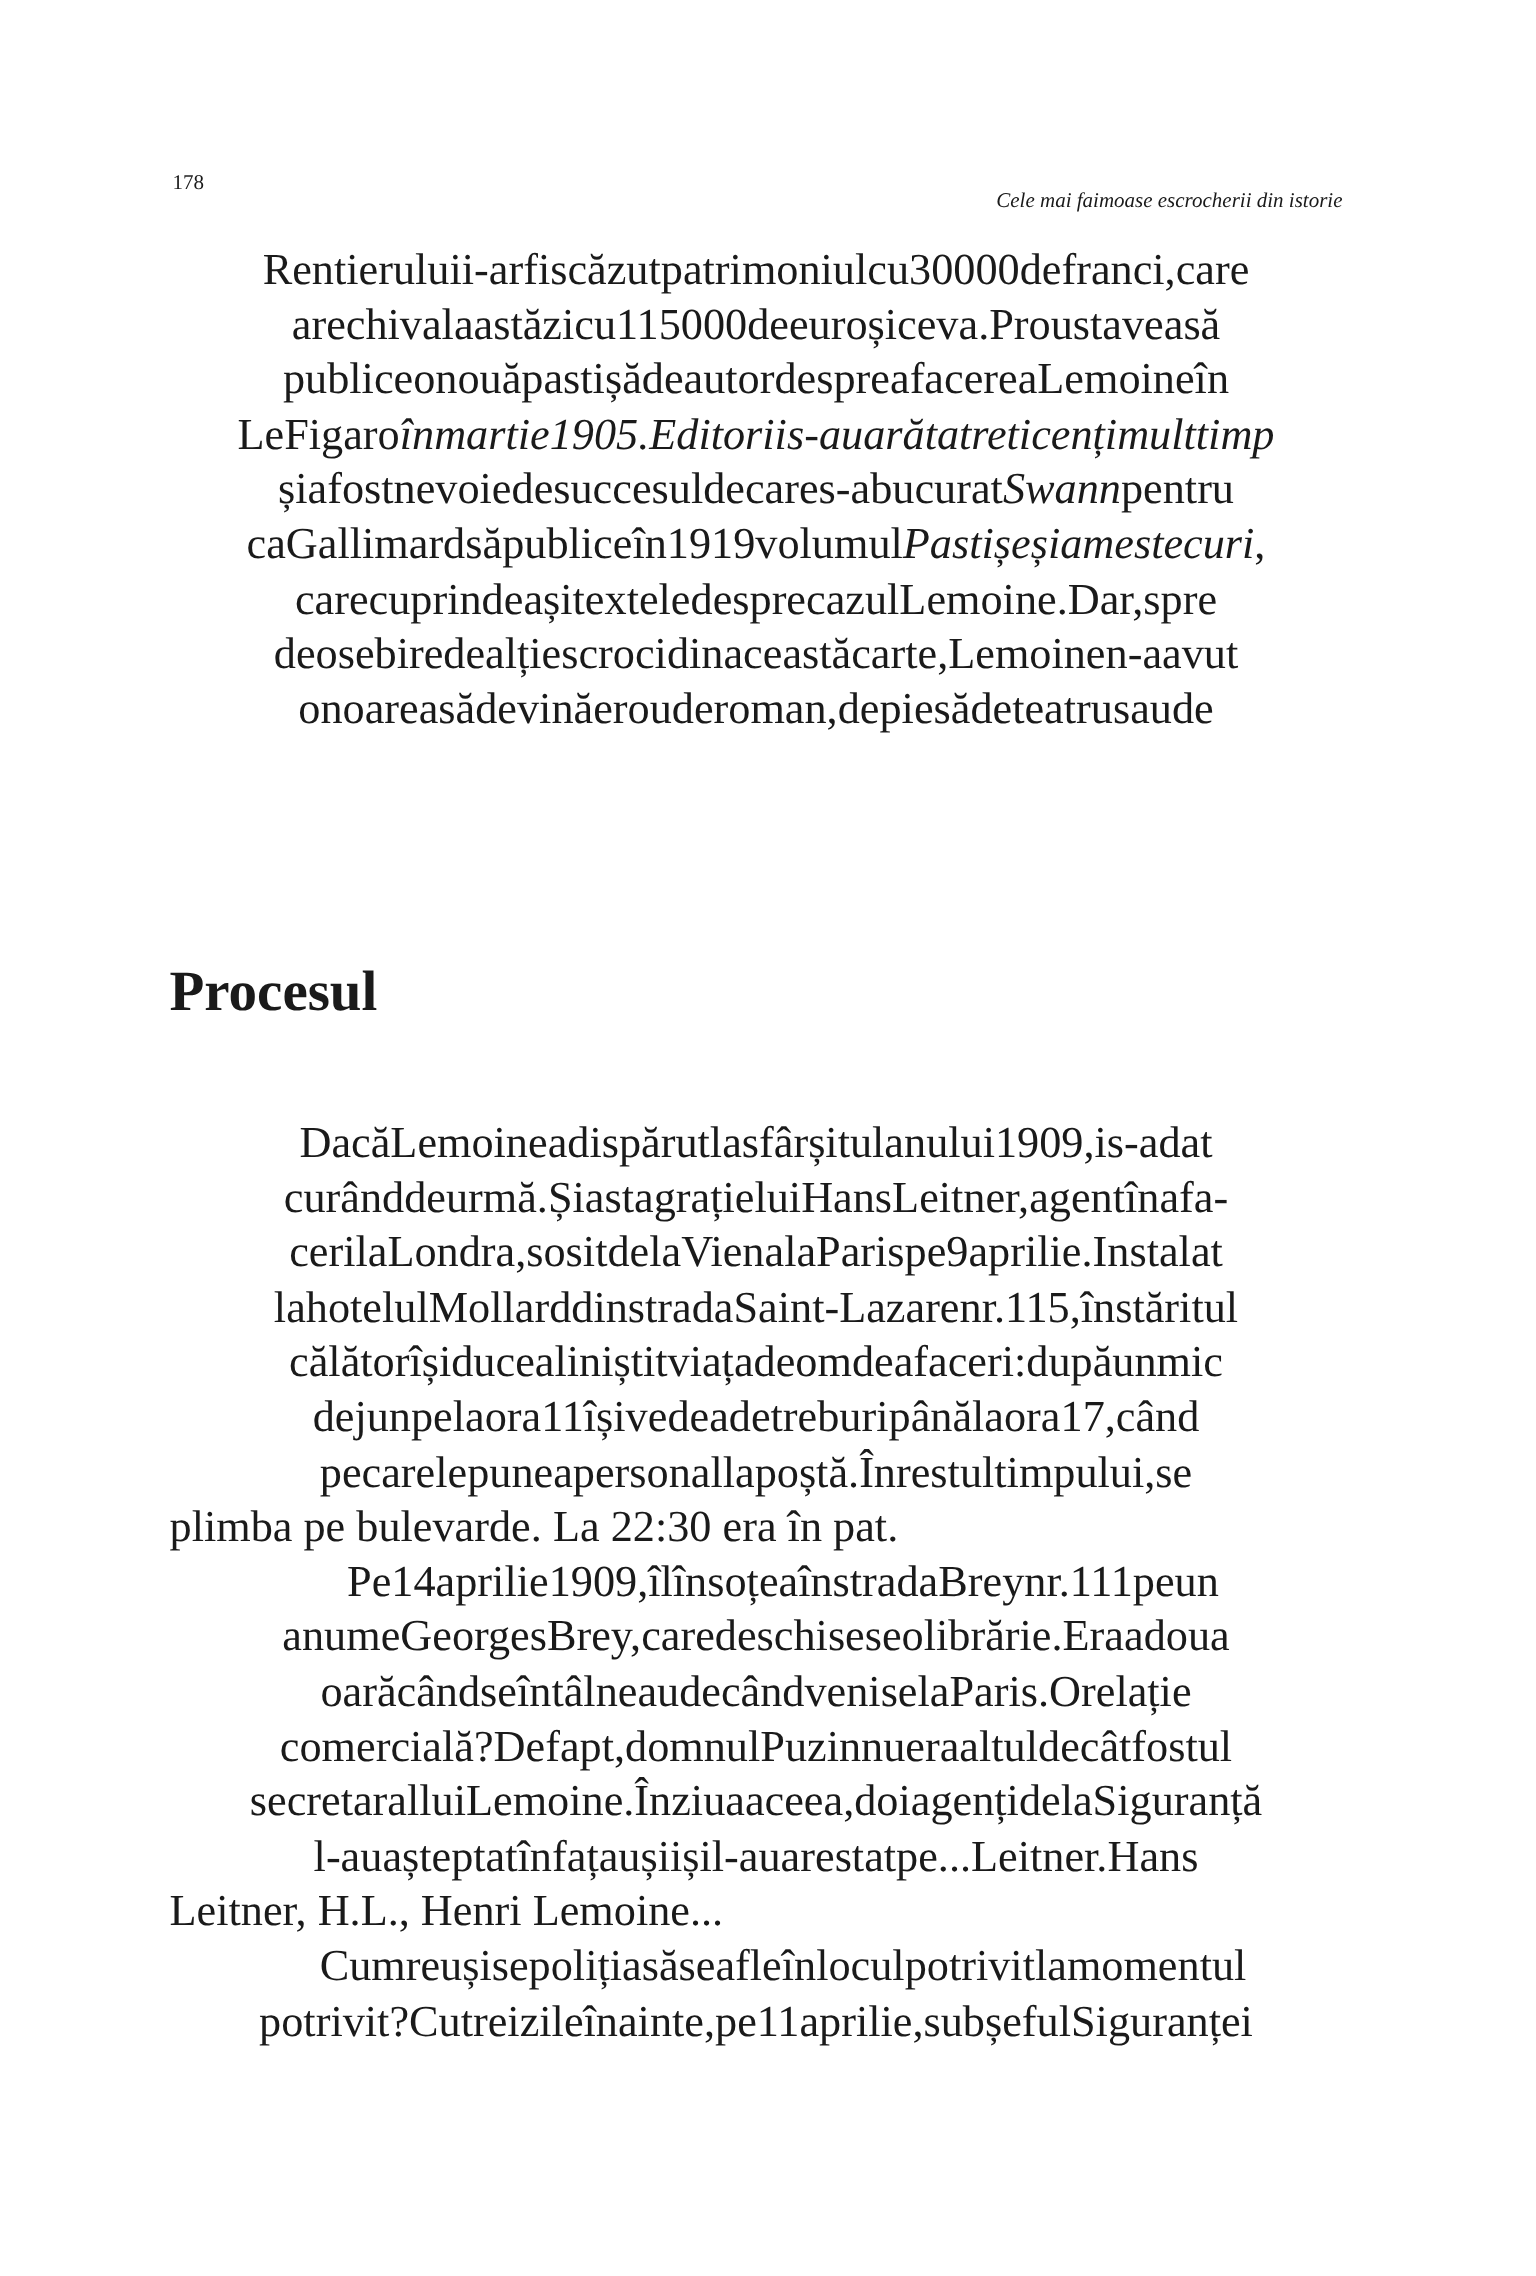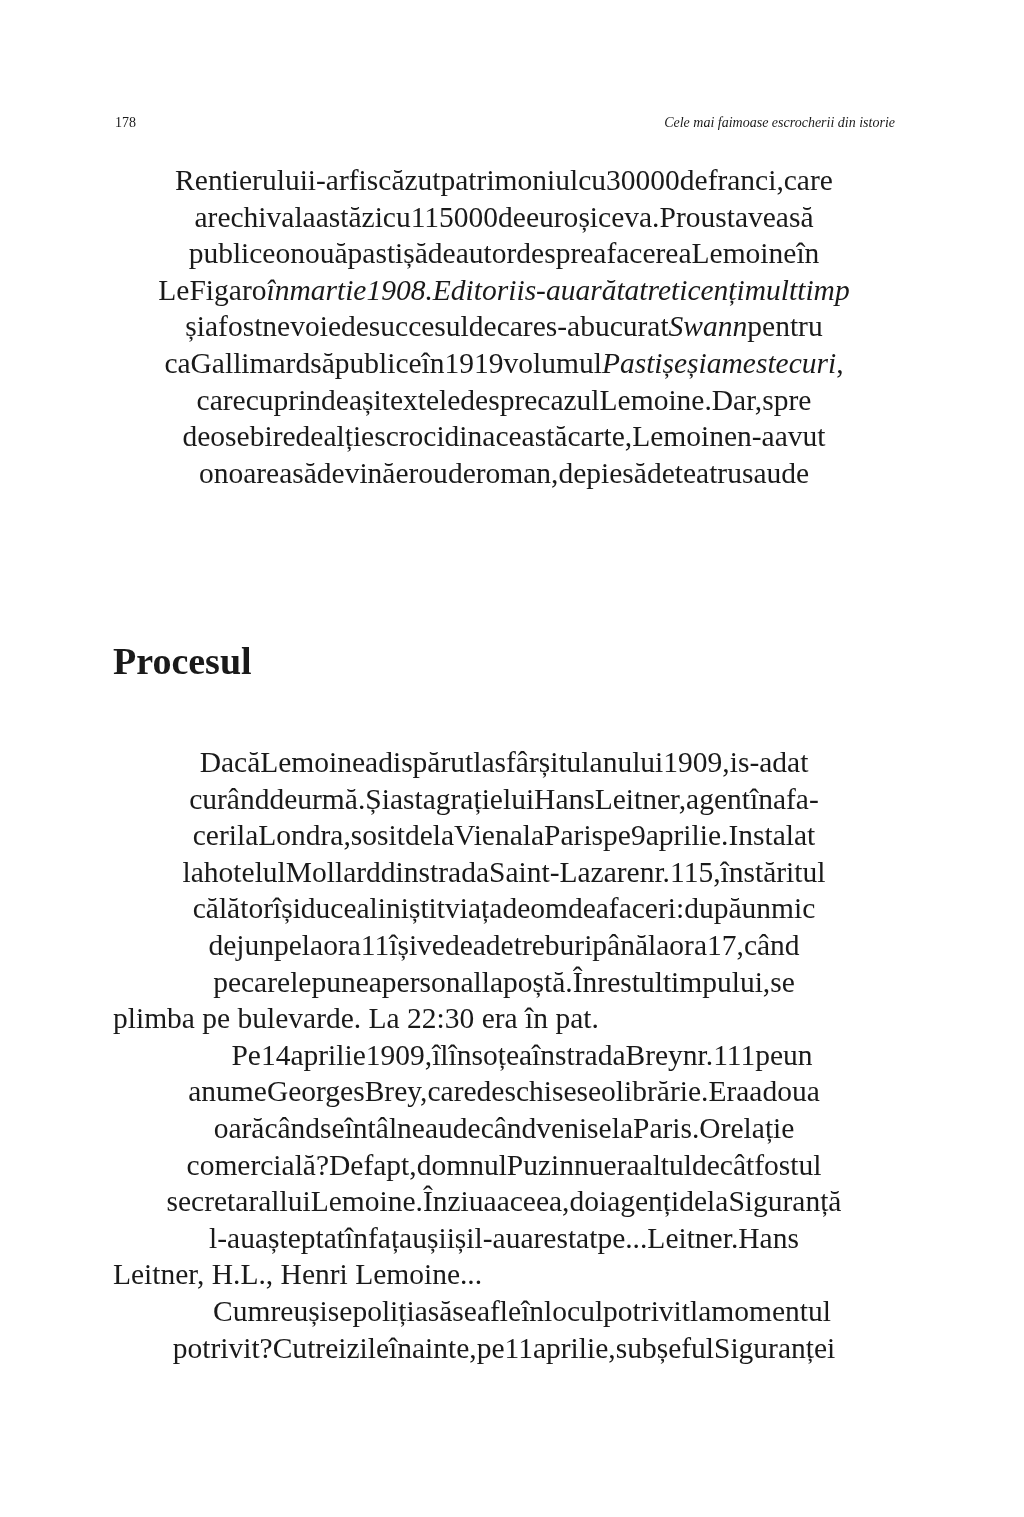--- a/index.html
+++ b/index.html
@@ -31,21 +31,21 @@
       line-height: 30px;
     }
     .page-number {
       position: absolute;
       left: 2px;
       top: 0;
     }
     .running-title {
       position: absolute;
       right: 0;
-      top: 0;
+      top: 12px;
       font-style: italic;
     }
     .body-text {
       font-size: 29.5px;
       line-height: 36.6px;
       text-align: justify;
       margin: 0;
     }
     .block1 {
       position: absolute;
@@ -135,21 +135,21 @@
         <span>despre</span>
         <span>afacerea</span>
         <span>Lemoine</span>
         <span>în</span>
       </div>
     <div class="just">
         <span>Le</span>
         <span>Figaro</span>
         <span><i>în</i></span>
         <span><i>martie</i></span>
-        <span><i>1908.</i></span>
+        <span><i>1905.</i></span>
         <span><i>Editorii</i></span>
         <span><i>s-au</i></span>
         <span><i>arătat</i></span>
         <span><i>reticenți</i></span>
         <span><i>mult</i></span>
         <span><i>timp</i></span>
       </div>
     <div class="just">
         <span>și</span>
         <span>a</span>

